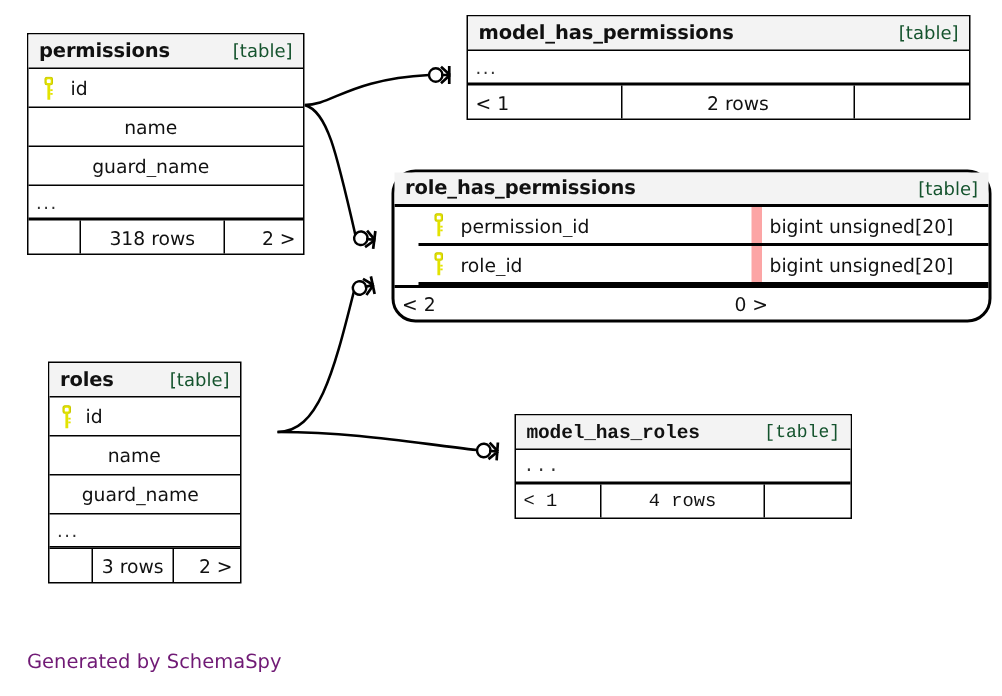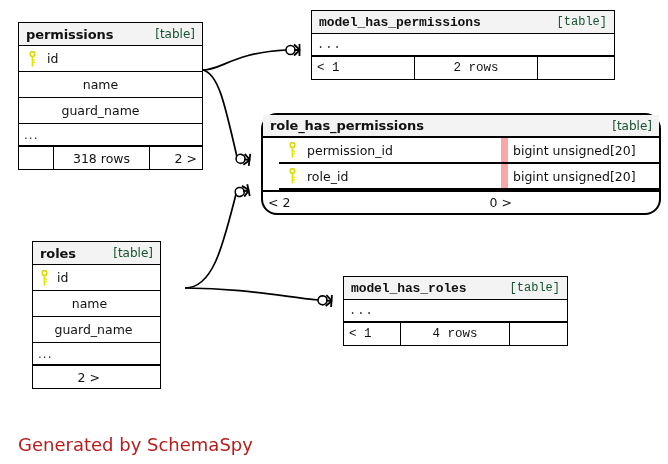--- a/index.html
+++ b/index.html
@@ -134,28 +134,28 @@
   }
   .foot .fr {
     justify-content: flex-end;
     padding-right: 5px;
   }
   .keyicon { display: block; }
   .caption {
     position: absolute;
     left: 18px;
     top: 434px;
-    font-size: 18px;
-    color: #b91c1c;
+    font-size: 13px;
+    color: #701a75;
     z-index: 3;
     white-space: nowrap;
   }
   
   #tbl-permissions { left: 18px; top: 22px; width: 185px; }
-  #tbl-model-has-permissions { left: 311px; top: 10px; width: 304px; font-family: Liberation Mono, monospace; }
+  #tbl-model-has-permissions { left: 311px; top: 10px; width: 336px; }
   #tbl-role-has-permissions { left: 261px; top: 113px; width: 400px; border-radius: 16px; }
   #tbl-roles { left: 32px; top: 241px; width: 129px; }
   #tbl-model-has-roles { left: 343px; top: 276px; width: 225px; font-family: Liberation Mono, monospace; }
 </style>
 </head>
 <body>
 
 <div id="canvas">
 
   <svg class="edges" viewBox="0 0 668 464" width="668" height="464">
@@ -280,20 +280,21 @@
     </div>
     <div class="row centered">
       <span class="colname" style="padding-right:14px">name</span>
     </div>
     <div class="row centered">
       <span class="colname" style="padding-right:6px">guard_name</span>
     </div>
     <div class="row ellip">...</div>
     <div class="foot">
       <div class="fl" style="flex:0 0 28px"></div>
+      <div class="fc" style="flex:1 1 auto">3 rows</div>
       <div class="fr" style="flex:0 0 44px">2 &gt;</div>
     </div>
   </div>
 
   <div class="tbl" id="tbl-model-has-roles">
     <div class="hdr">
       <span class="tname">model_has_roles</span>
       <span class="ttype">[table]</span>
     </div>
     <div class="row ellip">...</div>

